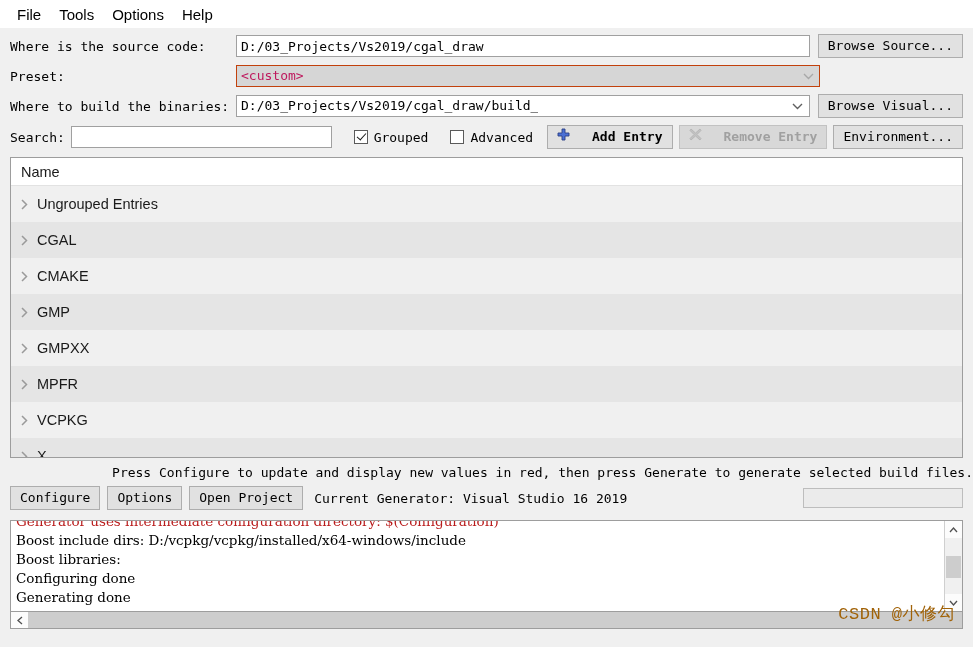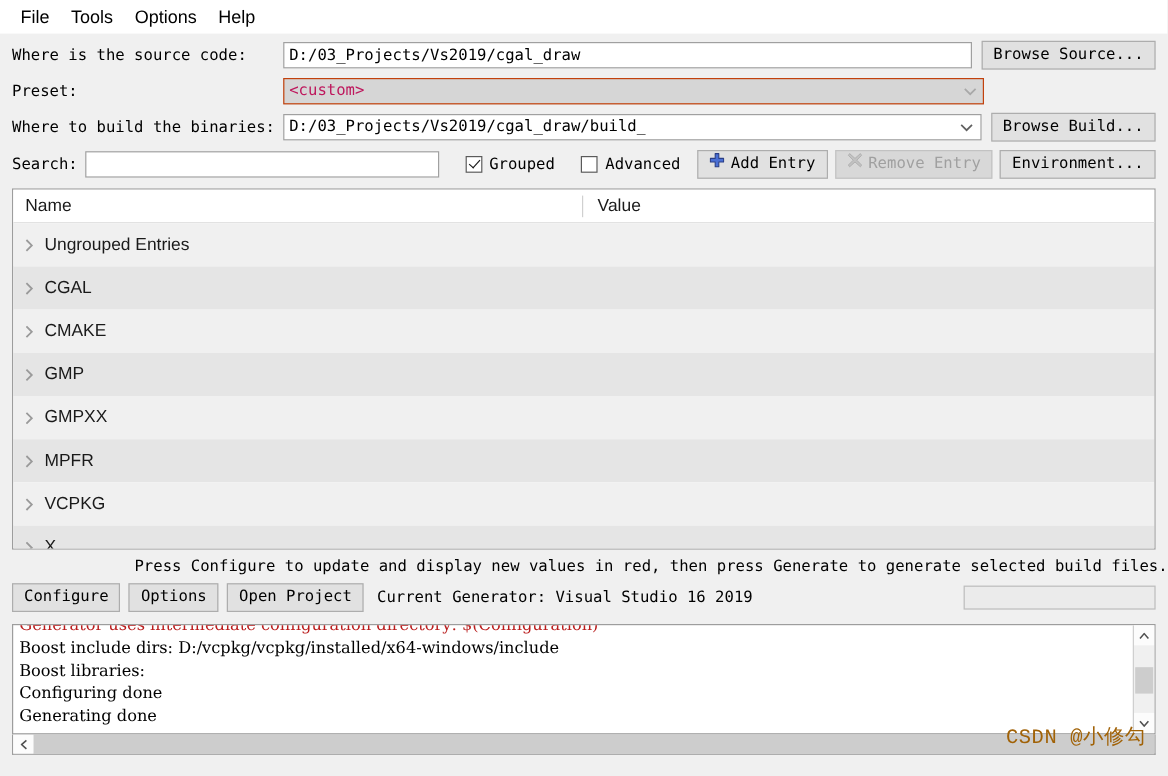--- a/index.html
+++ b/index.html
@@ -160,21 +160,22 @@
     top: 0px;
     width: 4px;
     height: 8px;
     border: solid #1a1a1a;
     border-width: 0 1.6px 1.6px 0;
     transform: rotate(42deg);
   }
   .icon-btn {
     display: flex;
     align-items: center;
-    gap: 5px;
+    gap: 22px;
+    font-weight: bold;
   }
   .plus-icon { display:block; }
 
   
   #cache-box {
     margin: 0 10px;
     border: 1px solid #9d9d9d;
     background: #ffffff;
     height: 301px;
     box-sizing: border-box;
@@ -383,21 +384,21 @@
     <div class="form-label" style="width:226px">Where to build the binaries:</div>
     <div class="field with-arrow">
       <span class="field-text">D:/03_Projects/Vs2019/cgal_draw/build_</span>
       <span class="combo-arrow">
         <svg width="11" height="7" viewBox="0 0 11 7">
             <path d="M1 1 L5.5 5.5 L10 1" stroke="currentColor" stroke-width="1.4" fill="none"></path>
           </svg>
       </span>
     </div>
     <div style="width:8px;flex:0 0 8px"></div>
-    <div class="btn">Browse Build...</div>
+    <div class="btn">Browse Visual...</div>
   </div>
 
   <div id="search-row">
     <div id="search-label">Search:</div>
     <input id="search-input" type="text" value="" style="">
 
     <div class="check-wrap">
       <span class="checkbox checked"></span>
       <span>Grouped</span>
     </div>
@@ -431,21 +432,20 @@
 
     <div style="width:6px;flex:0 0 6px"></div>
 
     <div class="btn">Environment...</div>
   </div>
 </div>
 
 <div id="cache-box">
   <div id="cache-header">
     <div class="col-name">Name</div>
-    <div class="col-value">Value</div>
   </div>
   <div id="cache-rows">
       <div class="tree-row odd">
         <span class="chevron">
           <svg width="7" height="11" viewBox="0 0 7 11">
             <path d="M1 1 L5.5 5.5 L1 10" stroke="currentColor" stroke-width="1.5" fill="none"></path>
           </svg>
         </span>
         <span class="tree-label">Ungrouped Entries</span>
       </div>

